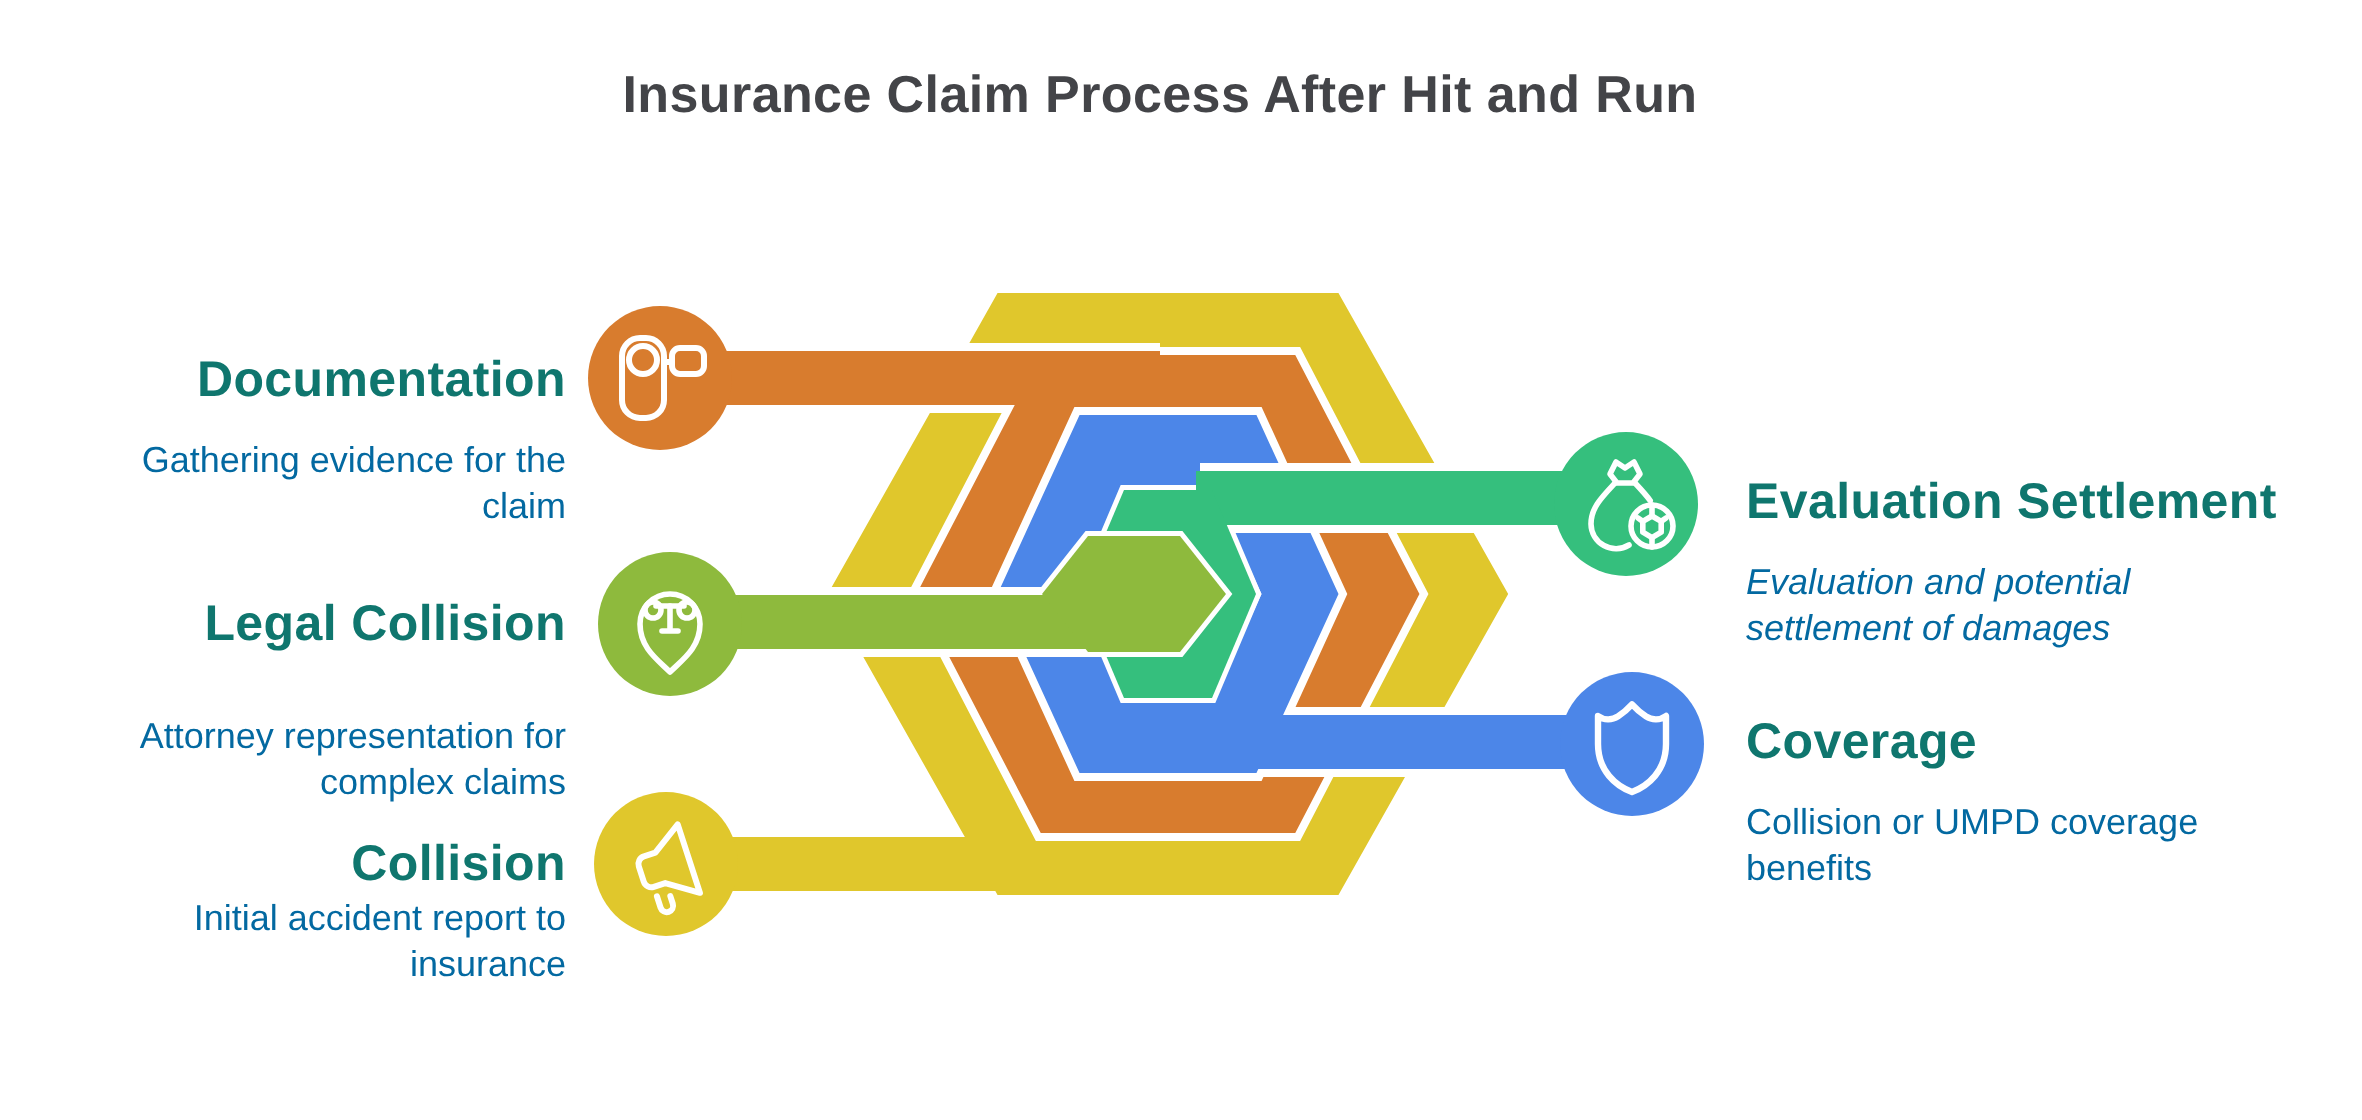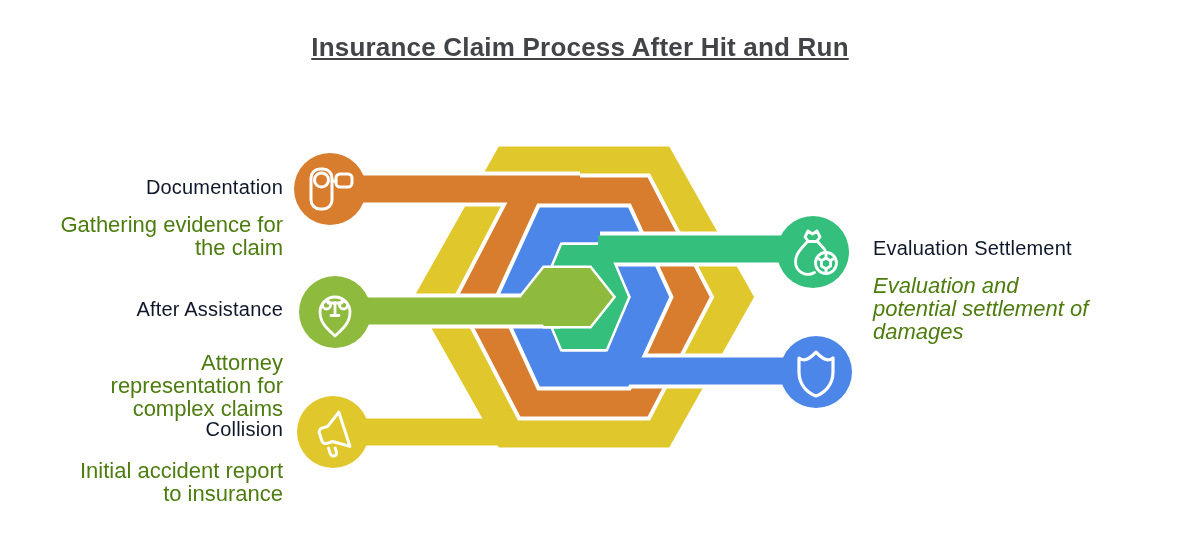--- a/index.html
+++ b/index.html
@@ -2,42 +2,42 @@
 <html><head>
 <meta charset="utf-8">
 <style>
   html,body{margin:0;padding:0;background:#fff;}
   .stage{
     position:relative;width:1181px;height:560px;background:#ffffff;overflow:hidden;
     font-family:"Liberation Sans","DejaVu Sans",sans-serif;
   }
   .title{
     position:absolute;top:32px;left:0;width:1160px;text-align:center;
-    font-size:26px;font-weight:bold;color:#434448;letter-spacing:.2px;text-decoration:underline;
+    font-size:26px;font-weight:bold;color:#434448;letter-spacing:.2px;
   }
   .art{position:absolute;left:0;top:0;}
   .tblock{position:absolute;}
   .tblock.left{text-align:right;}
   .tblock.right{text-align:left;}
   .tblock h2{
-    margin:0;font-size:20px;font-weight:normal;color:#0f172a;letter-spacing:.2px;
+    margin:0;font-size:25px;font-weight:bold;color:#0f766e;letter-spacing:.2px;
   }
   .tblock .desc{
-    font-size:22px;line-height:23px;color:#4d7c0f;
+    font-size:18px;line-height:23px;color:#0369a1;
   }
   .tblock.left .desc{margin-left:auto;}
   
   #blk-doc   {left:33px;  top:176px; width:250px;}
   #blk-legal {left:33px;  top:298px; width:250px;}
   #blk-report{left:33px;  top:418px; width:250px;}
   #blk-settle{left:873px; top:237px; width:292px;}
   #blk-cover {left:873px; top:357px; width:292px;}
   #blk-doc   .desc{max-width:225px;margin-top:14px;}
   #blk-legal .desc{max-width:225px;margin-top:30px;}
-  #blk-report.tblock .desc{max-width:210px;margin-top:18px;}
+  #blk-report.tblock .desc{max-width:210px;margin-top:1px;}
   #blk-settle .desc{max-width:232px;margin-top:14px;font-style:italic;}
   #blk-cover  .desc{max-width:232px;margin-top:14px;}
 </style>
 </head>
 <body>
 
 <div class="stage">
 
   <div class="title">Insurance Claim Process After Hit and Run</div>
 
@@ -117,28 +117,32 @@
       <path d="M799,358 c3,2.2 7,2.2 10,.2 c2.8,-1.8 5,-3.8 7,-6 c2,2.2 4.2,4.2 7,6 c3,2 7,2 10,-.2 v14 c0,13.5 -9,21 -17,24 c-8,-3 -17,-10.5 -17,-24 z"></path>
     </g>
   </svg>
 
   <div class="tblock left" id="blk-doc">
     <h2>Documentation</h2>
     <div class="desc">Gathering evidence for the claim</div>
   </div>
 
   <div class="tblock left" id="blk-legal">
-    <h2>After Assistance</h2>
+    <h2>Legal Collision</h2>
     <div class="desc">Attorney representation for complex claims</div>
   </div>
 
   <div class="tblock left" id="blk-report">
     <h2>Collision</h2>
     <div class="desc">Initial accident report to insurance</div>
   </div>
 
   <div class="tblock right" id="blk-settle">
     <h2>Evaluation Settlement</h2>
     <div class="desc">Evaluation and potential settlement of damages</div>
   </div>
 
+  <div class="tblock right" id="blk-cover">
+    <h2>Coverage</h2>
+    <div class="desc">Collision or UMPD coverage benefits</div>
+  </div>
 
 </div>
 
 </body></html>

